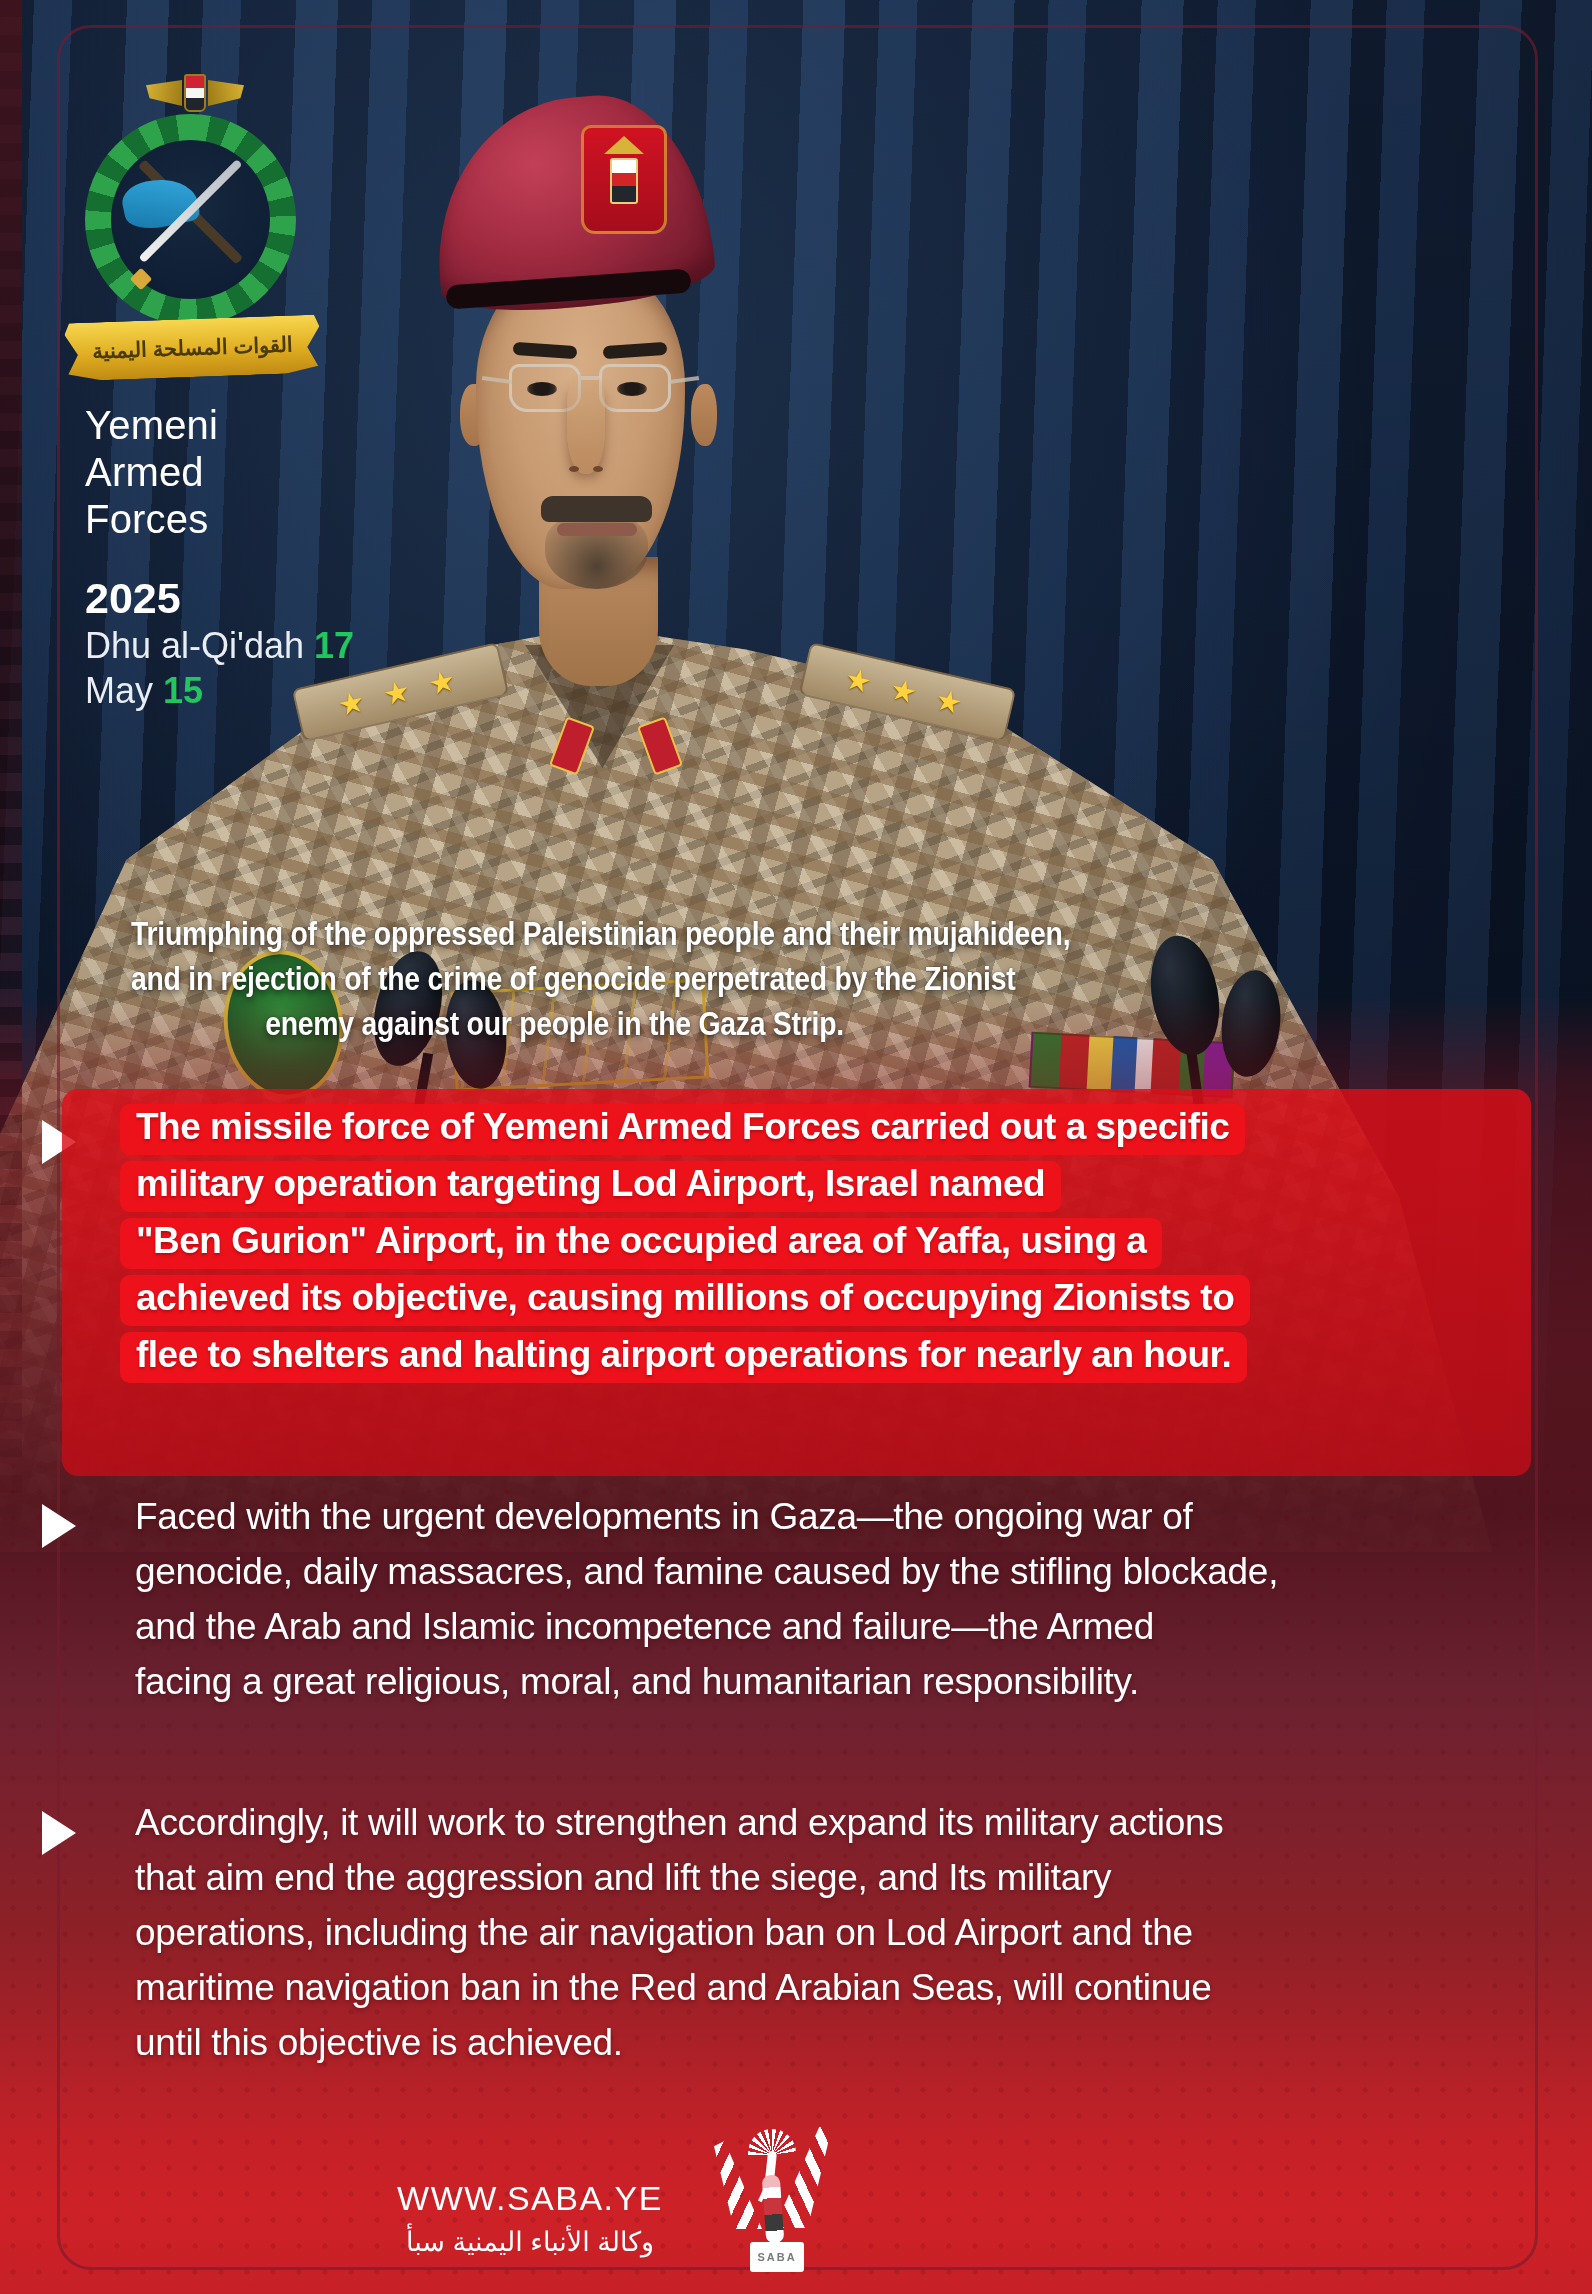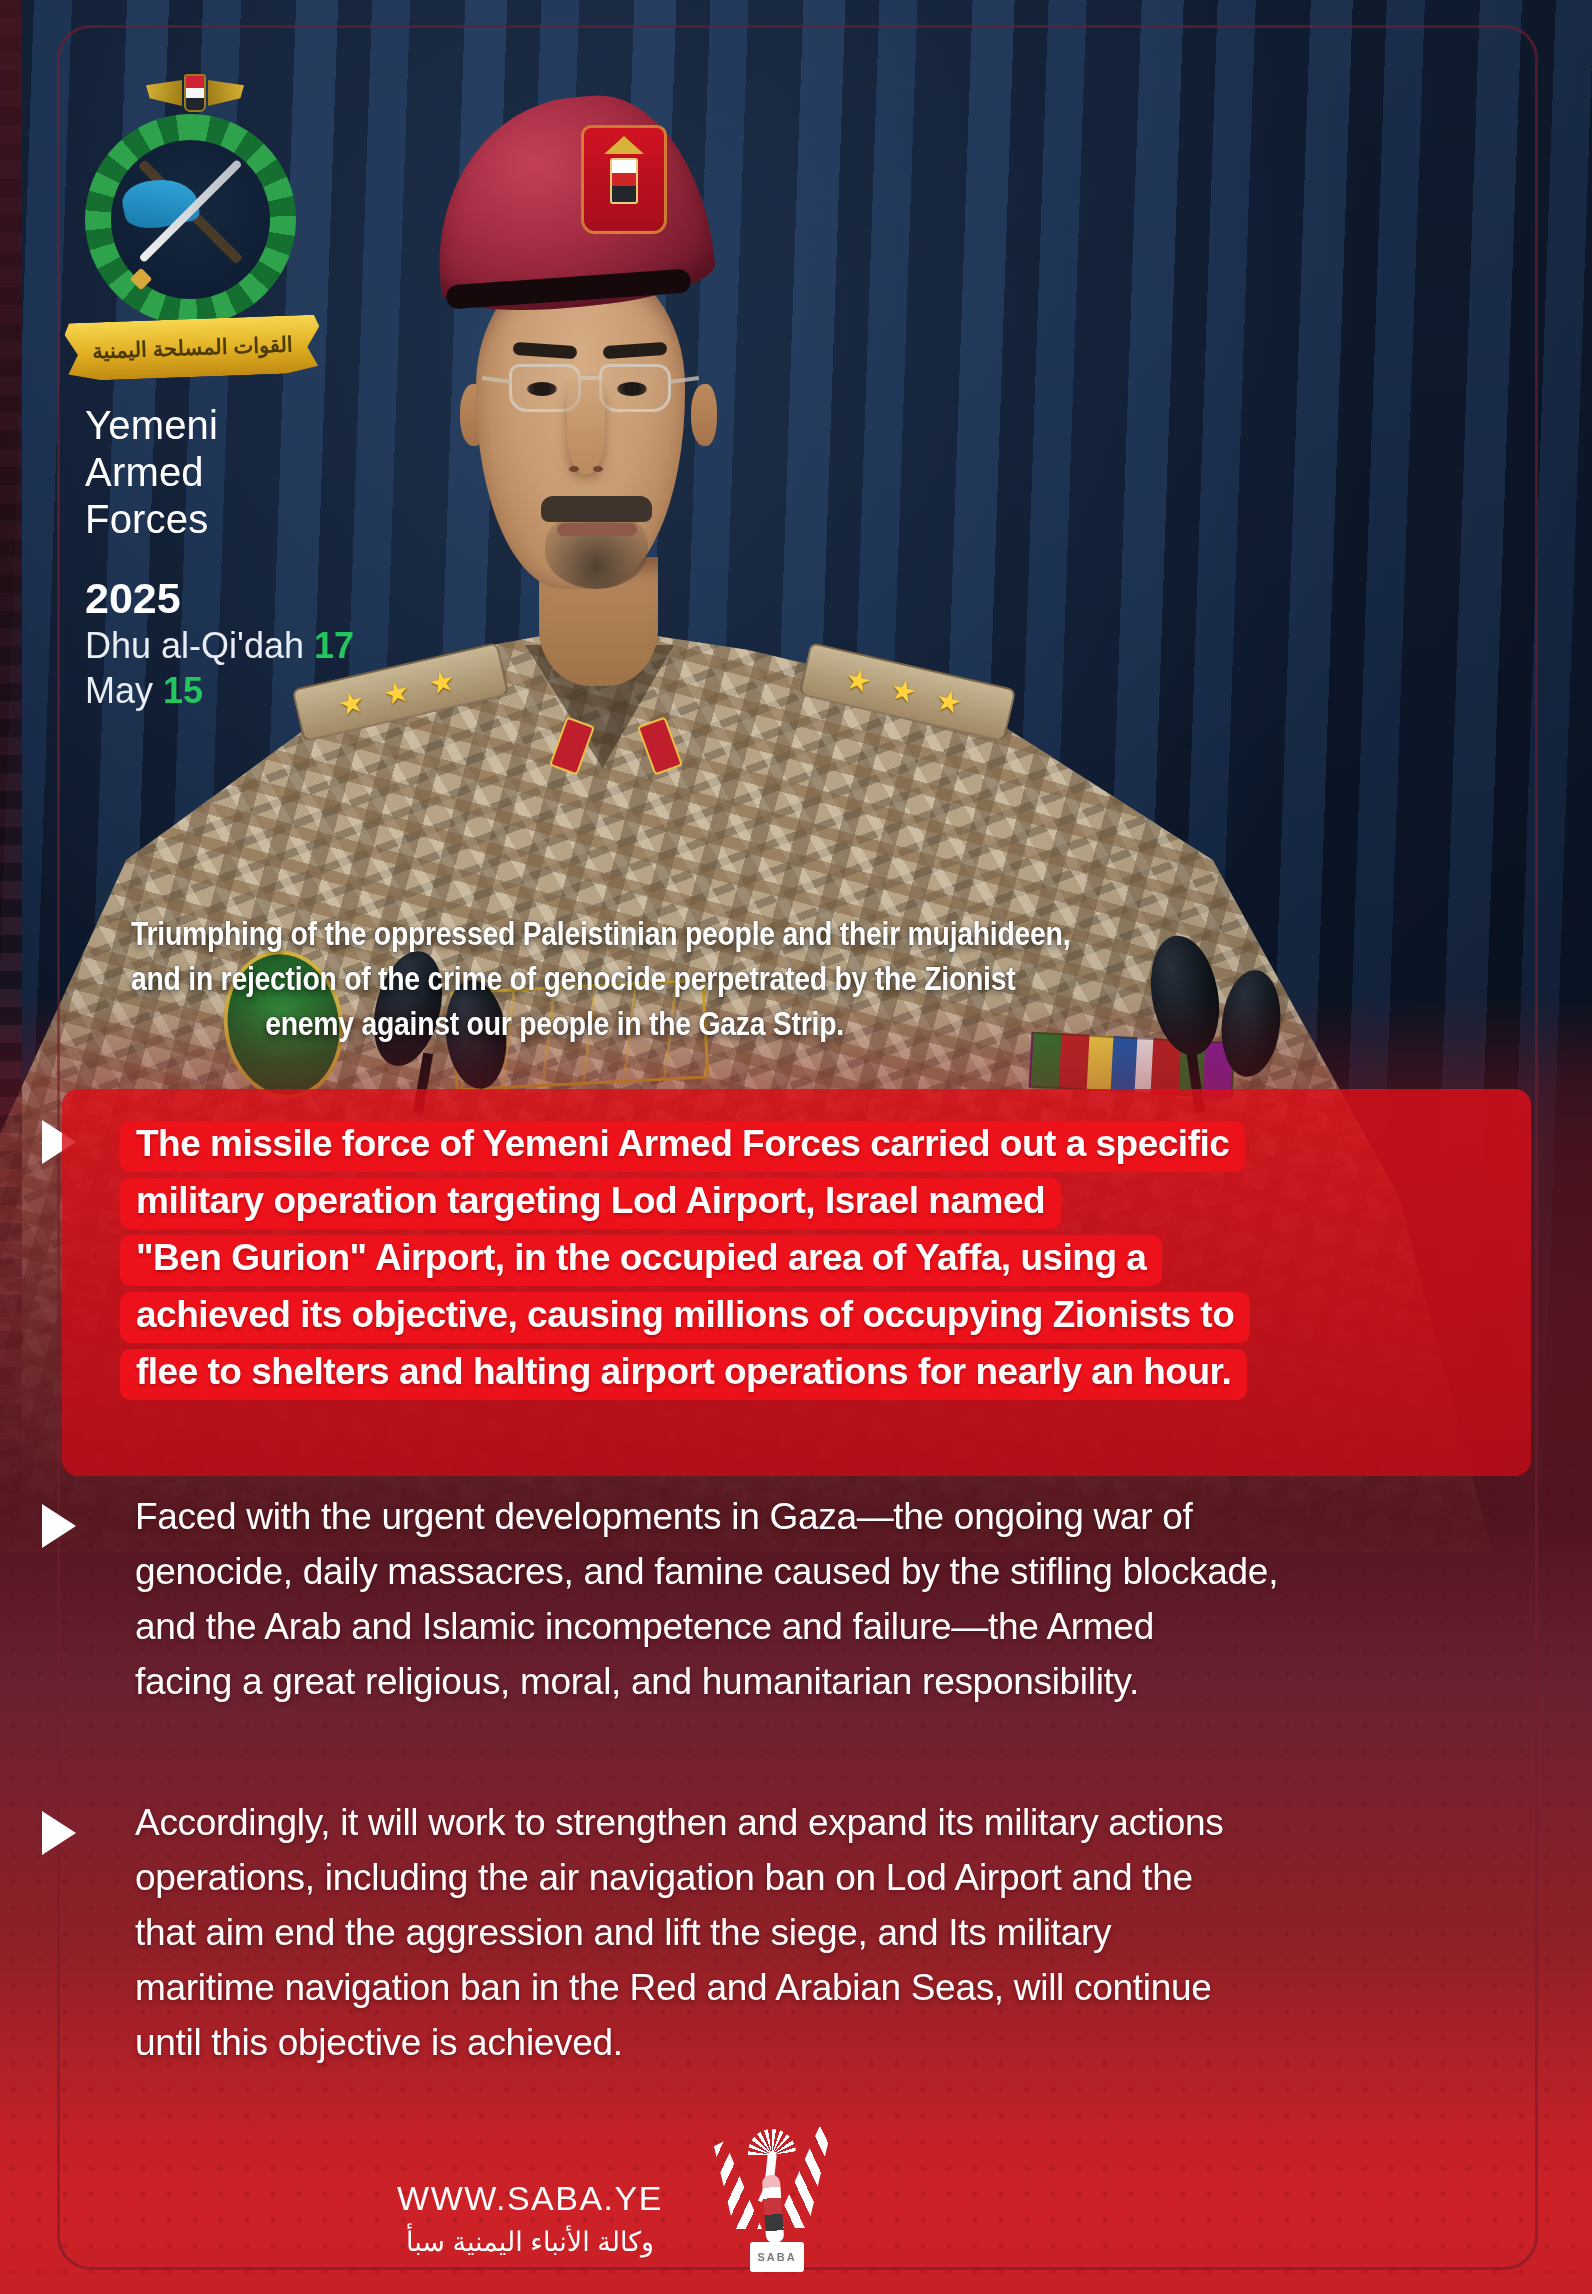--- a/index.html
+++ b/index.html
@@ -175,21 +175,21 @@
   .headline div{white-space:nowrap;}
 
   .marker{position:absolute;width:34px;height:44px;background:#fff;
     clip-path:polygon(0 0,100% 50%,0 100%);}
   .m1{left:42px;top:1120px;}
   .m2{left:42px;top:1504px;}
   .m3{left:42px;top:1811px;}
 
   .red-panel{position:absolute;left:62px;top:1089px;width:1469px;height:387px;border-radius:16px;
     background:linear-gradient(180deg, rgba(221,14,24,.82), rgba(196,12,22,.8));
-    padding:32px 0 0 58px;}
+    padding:15px 0 0 58px;}
   .pline{height:57px;}
   .pline span{display:inline-block;white-space:nowrap;background:rgba(240,17,26,.92);
     padding:0 16px 5px;border-radius:10px;font-size:37px;font-weight:bold;line-height:46px;
     letter-spacing:-0.5px;text-shadow:0 2px 3px rgba(120,0,8,.45);}
 
   .para{position:absolute;left:135px;width:1393px;font-size:37px;font-weight:400;line-height:55px;
     letter-spacing:-0.3px;text-shadow:0 2px 5px rgba(60,5,12,.5);}
   .para div{white-space:nowrap;}
   .p2{top:1489px;}
   .p3{top:1795px;}
@@ -323,22 +323,22 @@
     <div class="para p2">
       <div>Faced with the urgent developments in Gaza—the ongoing war of</div>
       <div>genocide, daily massacres, and famine caused by the stifling blockade,</div>
       <div>and the Arab and Islamic incompetence and failure—the Armed</div>
       <div>facing a great religious, moral, and humanitarian responsibility.</div>
     </div>
 
     <div class="marker m3"></div>
     <div class="para p3">
       <div>Accordingly, it will work to strengthen and expand its military actions</div>
+      <div>that aim end the aggression and lift the siege, and Its military</div>
       <div>operations, including the air navigation ban on Lod Airport and the</div>
-      <div>that aim end the aggression and lift the siege, and Its military</div>
       <div>maritime navigation ban in the Red and Arabian Seas, will continue</div>
       <div>until this objective is achieved.</div>
     </div>
 
     <div class="footer-text">
       <div class="site">WWW.SABA.YE</div>
       <div class="agency" dir="rtl">وكالة الأنباء اليمنية سبأ</div>
     </div>
     <div class="saba-logo">
       <div class="lw"></div>

